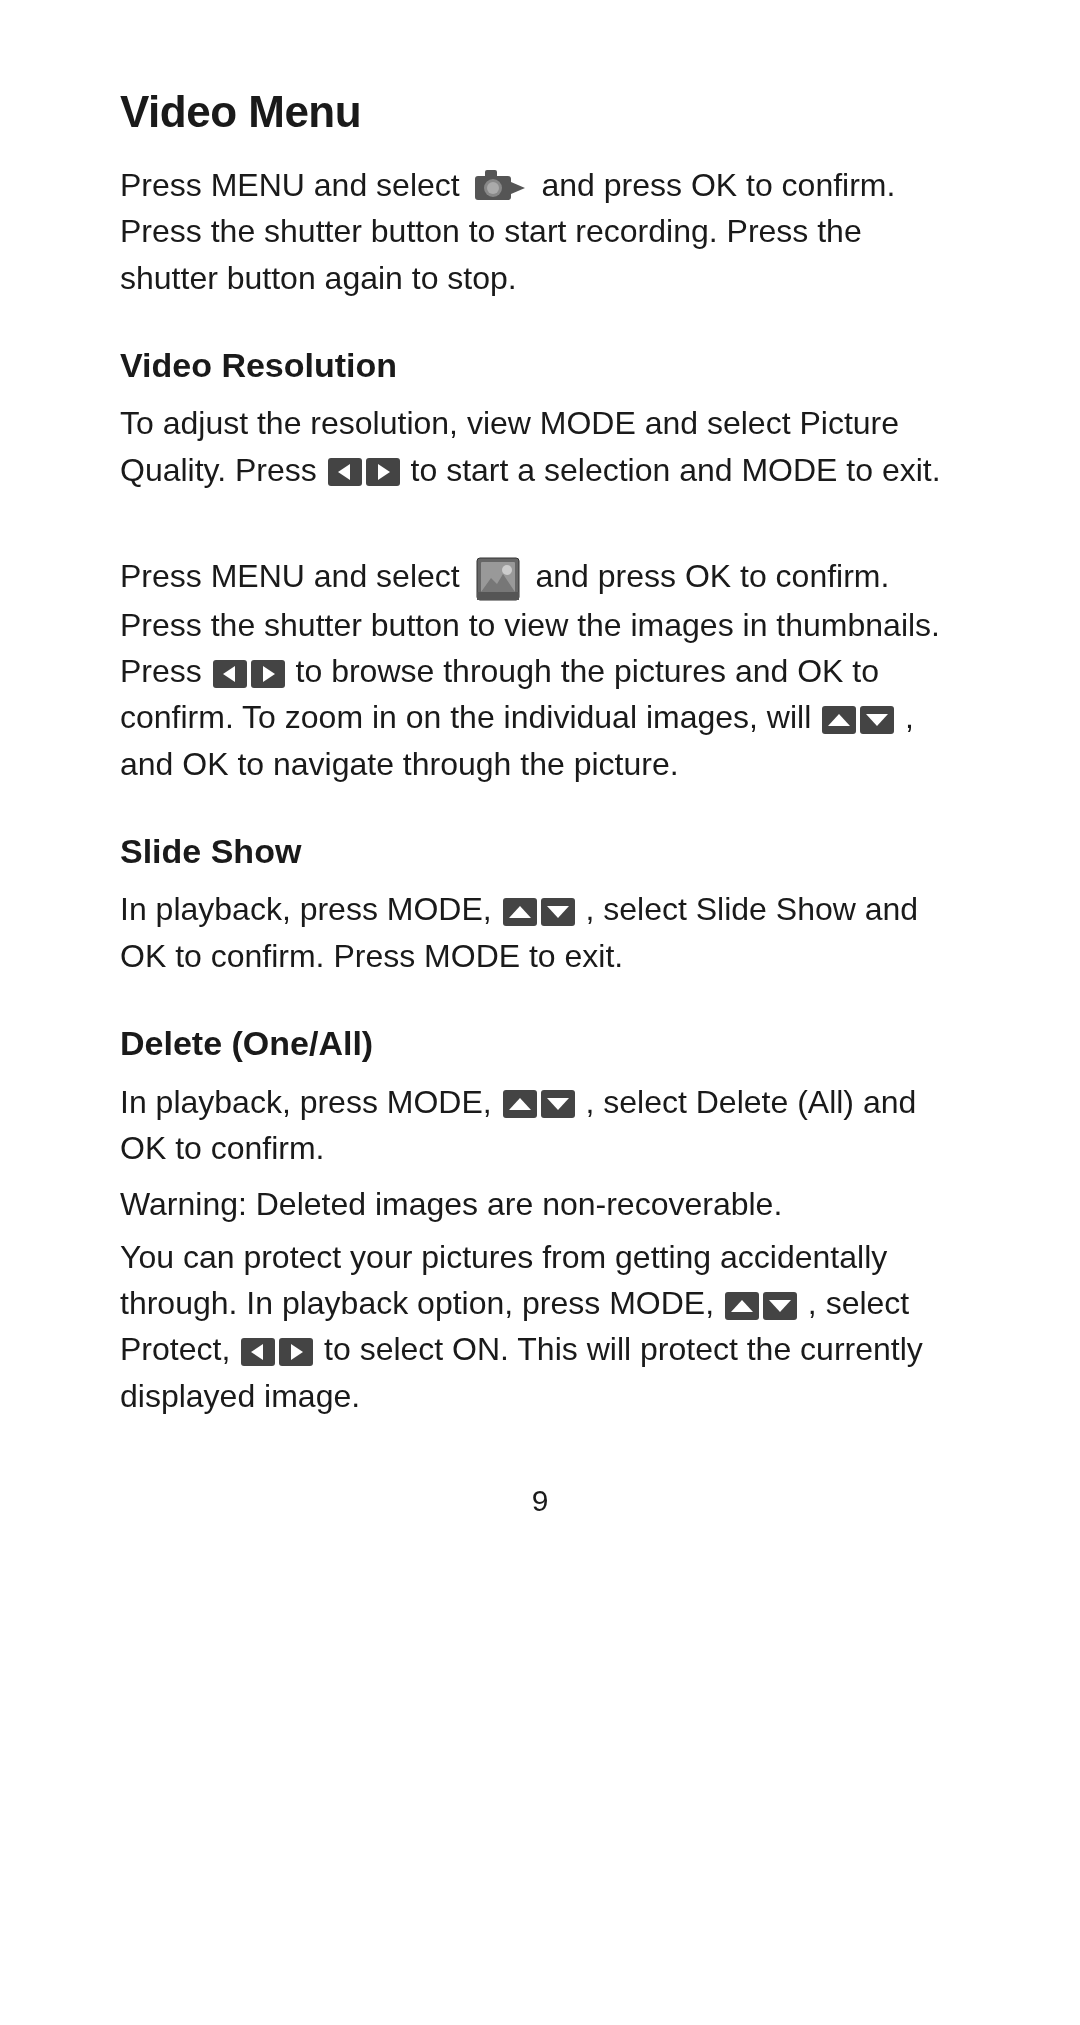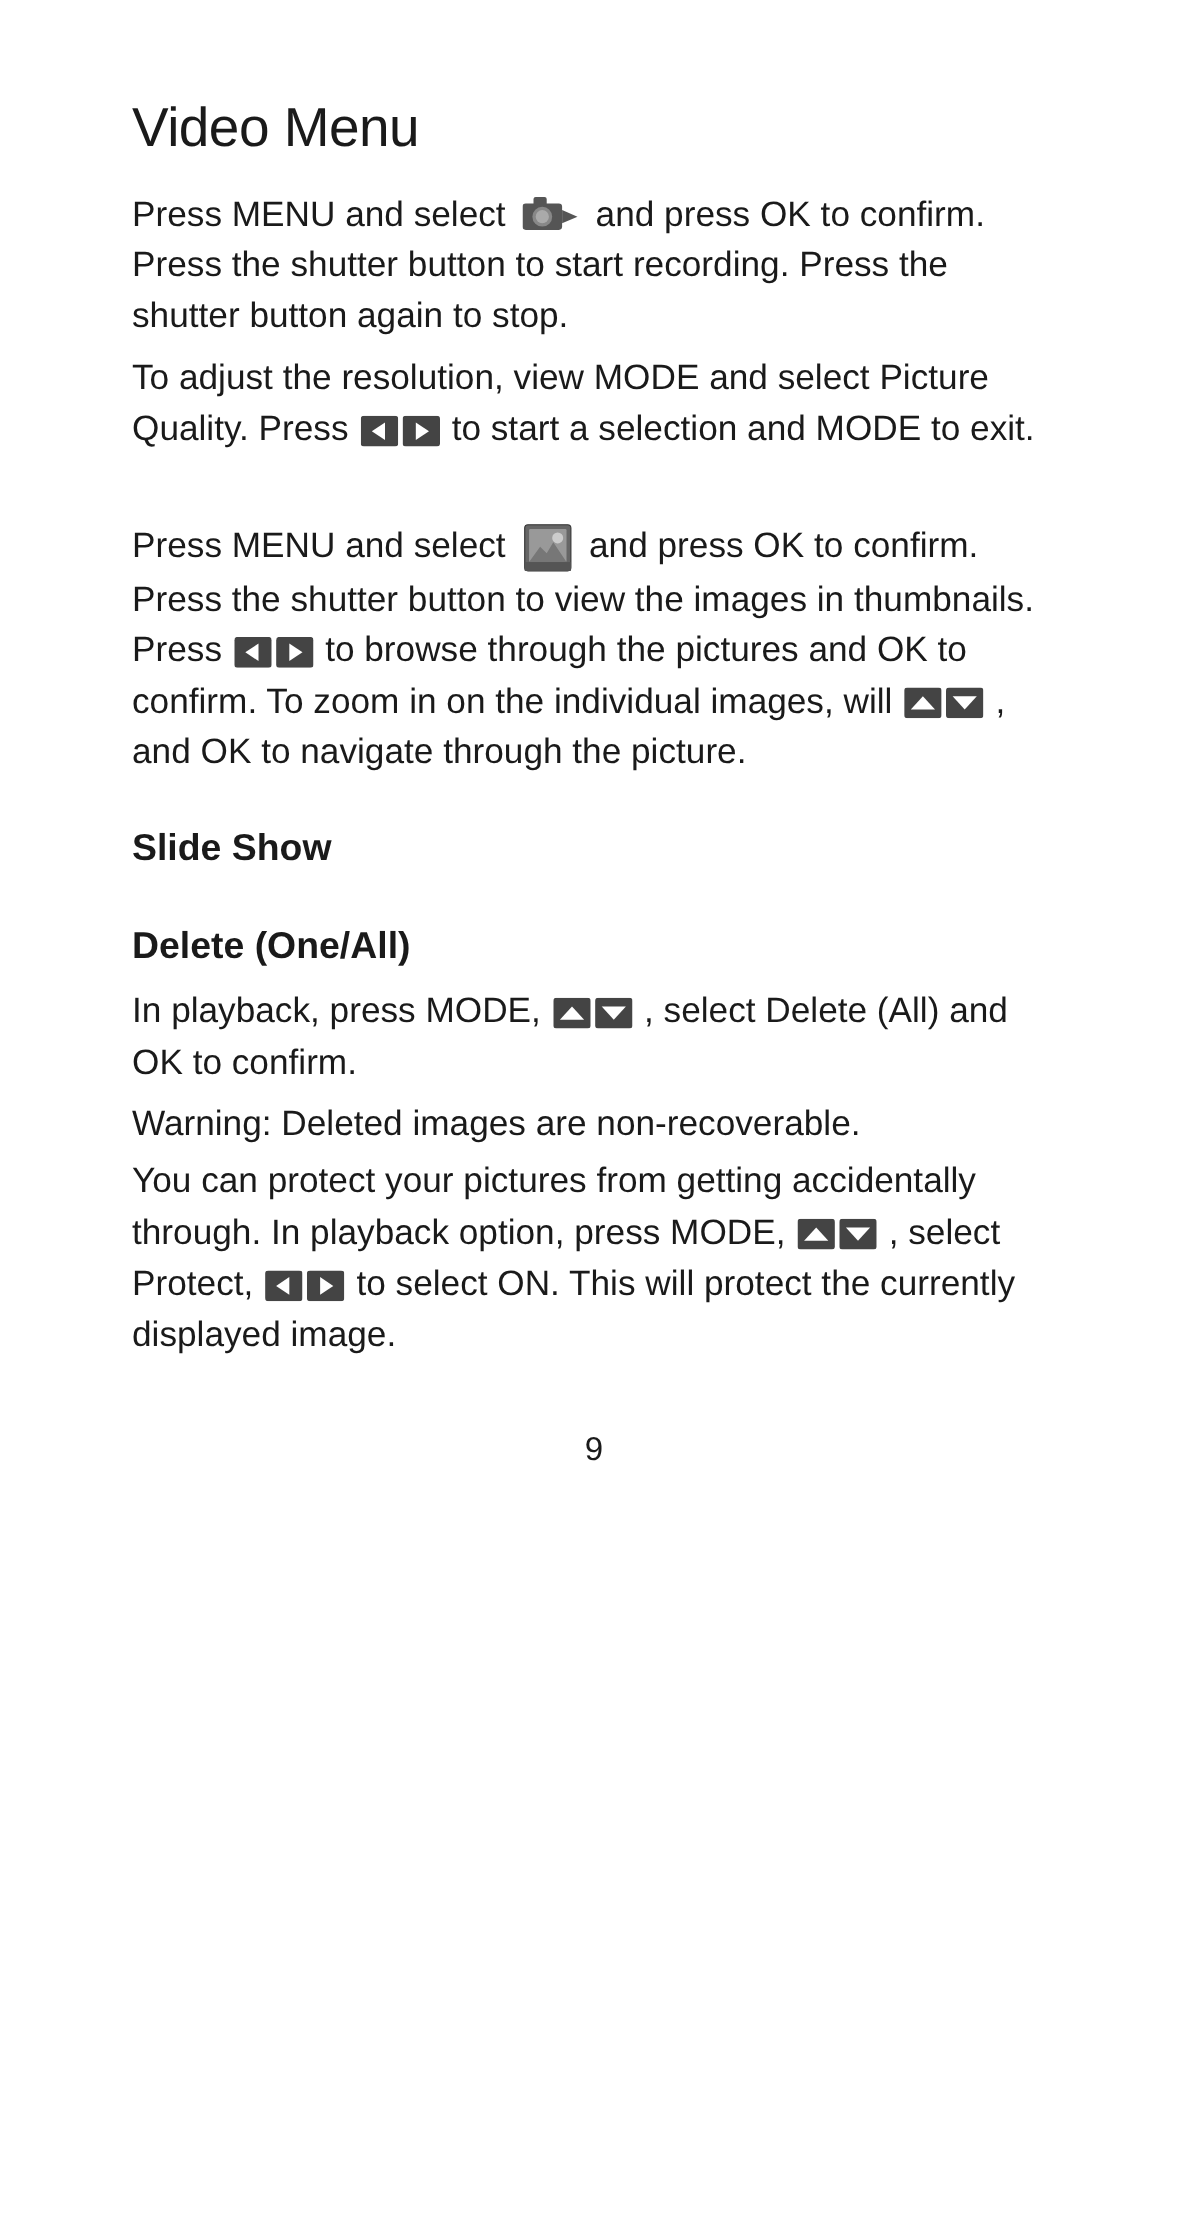--- a/index.html
+++ b/index.html
@@ -17,22 +17,22 @@
       font-size: 32px;
       line-height: 1.45;
       color: #1a1a1a;
     }
 
     .section {
       margin-bottom: 60px;
     }
 
     h1 {
-      font-size: 50px;
-      font-weight: 400;
+      font-size: 44px;
+      font-weight: 700;
       margin-bottom: 18px;
       letter-spacing: -0.5px;
     }
 
     h2 {
       font-size: 34px;
       font-weight: 700;
       margin-bottom: 10px;
       margin-top: 40px;
     }
@@ -131,20 +131,21 @@
         <circle cx="18" cy="20" r="6" fill="#aaa"></circle>
 
         <rect x="10" y="2" width="12" height="8" rx="2" fill="#555"></rect>
 
         <polygon points="36,14 50,20 36,26" fill="#555"></polygon>
       </svg>
     </span>
     <span>and press OK to confirm.  Press the shutter button to start recording.  Press the shutter button again to stop.</span>
   </p>
 
+  <h2>Video Resolution</h2>
   <p>
     <span>To adjust the resolution, view MODE and select Picture Quality.  Press</span>
     
     <span class="nav-btn">
       <svg viewBox="0 0 34 28" xmlns="http://www.w3.org/2000/svg">
         <rect x="0" y="0" width="34" height="28" rx="3" fill="#444"></rect>
         <polygon points="22,6 10,14 22,22" fill="white"></polygon>
       </svg>
     </span><span class="nav-btn">
       <svg viewBox="0 0 34 28" xmlns="http://www.w3.org/2000/svg">
@@ -199,20 +200,36 @@
     </span><span class="nav-btn-ud">
       <svg viewBox="0 0 34 28" xmlns="http://www.w3.org/2000/svg">
         <rect x="0" y="0" width="34" height="28" rx="3" fill="#444"></rect>
         <polygon points="6,8 17,20 28,8" fill="white"></polygon>
       </svg>
     </span>
     <span>, and OK to navigate through the picture.</span>
   </p>
 
   <h2>Slide Show</h2>
+  <p>
+    <span>In playback, press MODE,</span>
+    
+    <span class="nav-btn-ud">
+      <svg viewBox="0 0 34 28" xmlns="http://www.w3.org/2000/svg">
+        <rect x="0" y="0" width="34" height="28" rx="3" fill="#444"></rect>
+        <polygon points="6,20 17,8 28,20" fill="white"></polygon>
+      </svg>
+    </span><span class="nav-btn-ud">
+      <svg viewBox="0 0 34 28" xmlns="http://www.w3.org/2000/svg">
+        <rect x="0" y="0" width="34" height="28" rx="3" fill="#444"></rect>
+        <polygon points="6,8 17,20 28,8" fill="white"></polygon>
+      </svg>
+    </span>
+    <span>, select Slide Show and OK to confirm.  Press MODE to exit.</span>
+  </p>
 
   <h2>Delete (One/All)</h2>
   <p>
     <span>In playback, press MODE,</span>
     
     <span class="nav-btn-ud">
       <svg viewBox="0 0 34 28" xmlns="http://www.w3.org/2000/svg">
         <rect x="0" y="0" width="34" height="28" rx="3" fill="#444"></rect>
         <polygon points="6,20 17,8 28,20" fill="white"></polygon>
       </svg>

